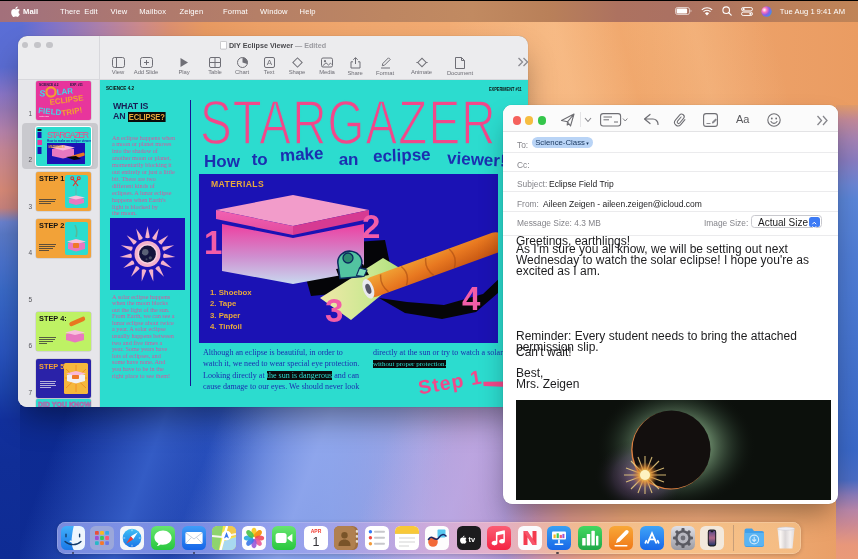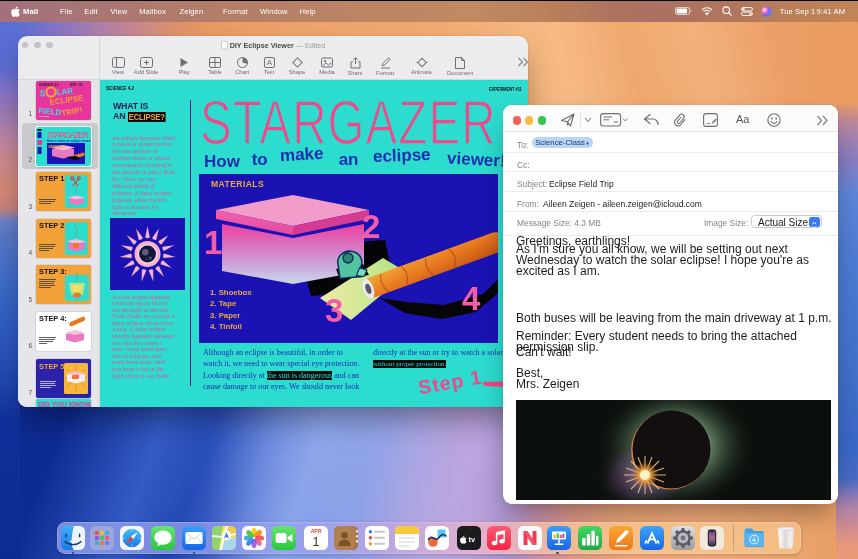--- a/index.html
+++ b/index.html
@@ -39,21 +39,21 @@
 .mitem { position:absolute; top:0; height:22px; line-height:23px; font-size:7.6px; letter-spacing:.1px; }
 .mbold { font-weight:bold; }
 .micon { position:absolute; top:0; }
 
 
 #keynote { position:absolute; left:18px; top:36px; width:510px; height:371px; border-radius:9px;
   background:#ececee; box-shadow:0 16px 32px -6px rgba(0,0,0,.42), 0 0 1px rgba(0,0,0,.35); overflow:hidden; }
 #kn-titlebar { position:absolute; left:0; top:0; width:100%; height:20px; }
 .tl { position:absolute; top:5.6px; width:6.8px; height:6.8px; border-radius:50%; background:#c4c4c8; }
 #kn-title { position:absolute; left:0; top:0; width:100%; text-align:center; font-size:7.2px; font-weight:bold; color:#4a4a4e; line-height:19px; }
-#kn-title .edited { color:#9b9ba0; font-weight:normal;text-align:center; }
+#kn-title .edited { color:#9b9ba0; font-weight:bold;text-align:center; }
 #kn-toolbar { position:absolute; left:0; top:20px; width:100%; height:23.5px; border-bottom:1px solid #d8d8dc; }
 .ktool { position:absolute; top:1px; text-align:center; color:#6f6f76; }
 .ktool svg { display:block; margin:0 auto; }
 .ktool .lbl { font-size:5.9px; margin-top:0.5px; color:#6f6f76; letter-spacing:-0.1px; }
 #kn-sidebar { position:absolute; left:0; top:44px; width:82px; height:327px; background:#e6e6ea; }
 #kn-sidebar::after { content:""; position:absolute; right:0; top:-44px; width:1px; height:371px; background:#d8d8dc; }
 #kn-slide { position:absolute; left:82px; top:44px; width:428px; height:327px; background:#2cdccf; overflow:hidden; }
 .thumbnum { position:absolute; font-size:6.5px; color:#55555a; width:14px; text-align:right; z-index:3; }
 .thumb { position:absolute; left:17.5px; width:55px; height:39px; border-radius:2px; overflow:hidden; box-shadow:0 0 0 0.5px rgba(0,0,0,.16); }
 
@@ -87,21 +87,21 @@
     <div id="w-blav"></div>
   <div id="w-right"></div>
     <div id="w-left"></div>
 </div>
 
 <div id="menubar">
   <svg class="micon" style="left:11px; top:5.5px;" width="10" height="12" viewBox="0 0 10 12">
     <path fill="#fff" d="M7.6 6.3c0-1.3.9-2 1.2-2.2-.6-.8-1.5-1-1.9-1-.9 0-1.6.5-2 .5-.4 0-1-.5-1.8-.5C1.7 3.1.2 4.2.2 6.4c0 1.2.4 2.5 1 3.3.5.7 1 1.3 1.6 1.3.6 0 .9-.4 1.8-.4.9 0 1.1.4 1.8.4.7 0 1.2-.7 1.7-1.4.4-.6.6-1.2.7-1.5-.5-.2-1.2-.8-1.2-1.8zM6.1 2.2c.4-.5.7-1.1.6-1.8-.6 0-1.3.4-1.7.9-.4.4-.7 1.1-.6 1.7.7.1 1.3-.3 1.7-.8z"></path>
   </svg>
   <div class="mitem mbold" style="left:23px;">Mail</div>
-  <div class="mitem" style="left:59.9px;">File</div>
+  <div class="mitem" style="left:59.9px;">There</div>
   <div class="mitem" style="left:84.3px;">Edit</div>
   <div class="mitem" style="left:110.6px;">View</div>
   <div class="mitem" style="left:139.2px;">Mailbox</div>
   <div class="mitem" style="left:179.4px;">Zeigen</div>
   <div class="mitem" style="left:223.1px;">Format</div>
   <div class="mitem" style="left:260.1px;">Window</div>
   <div class="mitem" style="left:299.6px;">Help</div>
 
   <svg class="micon" style="left:675px; top:7px;" width="17" height="8" viewBox="0 0 17 8">
     <rect x="0.5" y="0.5" width="14" height="7" rx="2" fill="none" stroke="rgba(255,255,255,.8)" stroke-width="0.8"></rect>
@@ -131,21 +131,21 @@
     <defs>
       <radialGradient id="siri1" cx="30%" cy="35%" r="80%">
         <stop offset="0%" stop-color="#fff"></stop>
         <stop offset="30%" stop-color="#f875c0"></stop>
         <stop offset="60%" stop-color="#8a5ce8"></stop>
         <stop offset="100%" stop-color="#2a9ef0"></stop>
       </radialGradient>
     </defs>
     <circle cx="5.5" cy="5.5" r="5.2" fill="url(#siri1)"></circle>
   </svg>
-  <div class="mitem" style="left:779.7px;">Tue Sep 1</div>
+  <div class="mitem" style="left:779.7px;">Tue Aug 1</div>
   <div class="mitem" style="left:816.5px;">9:41 AM</div>
 </div>
 <div id="keynote">
   <div id="kn-titlebar">
     <div class="tl" style="left:3.7px;"></div>
     <div class="tl" style="left:16px;"></div>
     <div class="tl" style="left:27.8px;"></div>
     <div id="kn-title"><svg style="vertical-align:-1.5px" width="7" height="8.5" viewBox="0 0 7 8.5">
           <rect x="0.4" y="0.4" width="6.2" height="7.7" rx="1" fill="#fff" stroke="#b0b0b5" stroke-width="0.7"></rect>
         </svg> DIY Eclipse Viewer <span class="edited">— Edited</span></div>
@@ -314,38 +314,21 @@
         <polygon points="31,22.5 40,20 50,22.5 40,25" fill="#f8c0dc"></polygon>
         <rect x="37" y="24" width="6" height="5" rx="1" fill="#f07828"></rect>
         <g fill="#3a3a3a">
             <rect x="3" y="25" width="17" height="0.8"></rect>
             <rect x="3" y="27" width="16" height="0.8"></rect>
             <rect x="3" y="29" width="14" height="0.8"></rect>
             <rect x="3" y="31" width="10" height="0.8"></rect>
           </g>
       </svg>
     </div>
-    <div class="thumb th-step" id="th5" style="top:185.2px; background:#f2a238;">
-      <svg width="55" height="39" viewBox="0 0 55 39">
-        <text x="3" y="9" font-size="7.4" font-weight="bold" fill="#141414" font-family="Liberation Sans">STEP 3:</text>
-        <rect x="29" y="10" width="24" height="26" rx="2" fill="#2cdccf"></rect>
-        <path d="M40 8 q2 5 0 9" stroke="#58b898" stroke-width="1.5" fill="none"></path>
-        <polygon points="33,18 49,18 47,30 35,30" fill="#b8e088"></polygon>
-        <polygon points="36,20 46,20 45,27 37,27" fill="#f2e060"></polygon>
-        <ellipse cx="41" cy="30" rx="4" ry="2.6" fill="#f07828"></ellipse>
-        <g fill="#3a3a3a">
-            <rect x="3" y="14" width="17" height="0.8"></rect>
-            <rect x="3" y="16" width="16" height="0.8"></rect>
-            <rect x="3" y="18" width="15" height="0.8"></rect>
-            <rect x="3" y="20" width="16" height="0.8"></rect>
-            <rect x="3" y="22" width="12" height="0.8"></rect>
-          </g>
-      </svg>
-    </div>
-    <div class="thumb th-step" id="th6" style="top:231.9px; background:#ffffff;">
+    <div class="thumb th-step" id="th6" style="top:231.9px; background:#bef264;">
       <svg width="55" height="39" viewBox="0 0 55 39">
         <text x="3" y="9" font-size="7.4" font-weight="bold" fill="#141414" font-family="Liberation Sans">STEP 4:</text>
         <g transform="rotate(-24 42 10)">
             <rect x="33" y="7" width="17" height="4.4" rx="2.2" fill="#e87820"></rect>
           </g>
         <polygon points="30,22 39,19.5 48,22 48,28 39,30.5 30,28" fill="#e878c0"></polygon>
         <polygon points="29,20.5 39,18 49,20.5 39,23" fill="#f8c0dc"></polygon>
         <g fill="#3a3a3a">
             <rect x="3" y="25" width="17" height="0.8"></rect>
             <rect x="3" y="27" width="16" height="0.8"></rect>
@@ -556,21 +539,20 @@
     <div class="abs" style="left:6px; top:1.8px; font-size:10px; color:#1c1c1e;">Actual Size</div>
     <div class="abs" style="right:1.2px; top:1.2px; width:10.5px; height:10.5px; background:#3d7bf5; border-radius:2.5px;">
       <svg width="10.5" height="10.5" viewBox="0 0 10.5 10.5">
           <path d="M3.4 4.2 L5.25 2.2 L7.1 4.2 M3.4 6.3 L5.25 8.3 L7.1 6.3" fill="none" stroke="#fff" stroke-width="1"></path>
         </svg>
     </div>
   </div>
   <div class="mrow-sep" style="top:129.5px;"></div>
   <div class="mbody" style="left:13px; top:130.5px;">Greetings, earthlings!</div>
   <div class="mbody" style="left:13px; top:139px; width:311px;">As I'm sure you all know, we will be setting out next Wednesday to watch the solar eclipse! I hope you're as excited as I am.</div>
-  <div class="mbody" style="left:13px; top:207.5px;">Both buses will be leaving from the main driveway at 1 p.m.</div>
   <div class="mbody" style="left:13px; top:225.5px;">Reminder: Every student needs to bring the attached permission slip.</div>
   <div class="mbody" style="left:13px; top:242px;">Can't wait!</div>
   <div class="mbody" style="left:13px; top:263px;">Best,<br>Mrs. Zeigen</div>
   <div class="abs" style="left:12.5px; top:295px; width:315.5px; height:100px; background:#0c100c; overflow:hidden;">
     <svg width="315.5" height="100" viewBox="0 0 315.5 100">
       <defs>
         <radialGradient id="corona" cx="50%" cy="50%" r="50%">
           <stop offset="0%" stop-color="#e8f0e0" stop-opacity=".9"></stop>
           <stop offset="45%" stop-color="#9ac89a" stop-opacity=".55"></stop>
           <stop offset="75%" stop-color="#4a6850" stop-opacity=".25"></stop>

